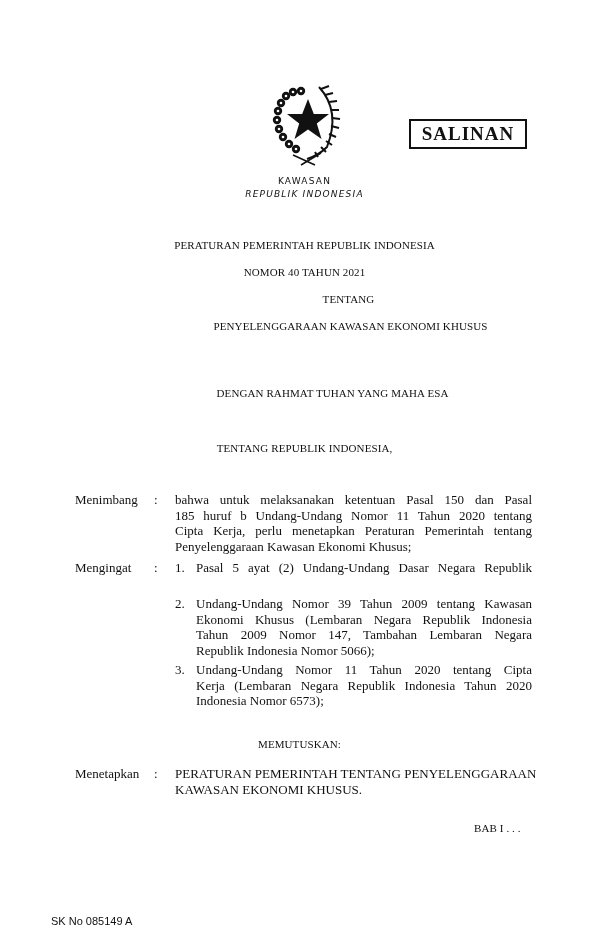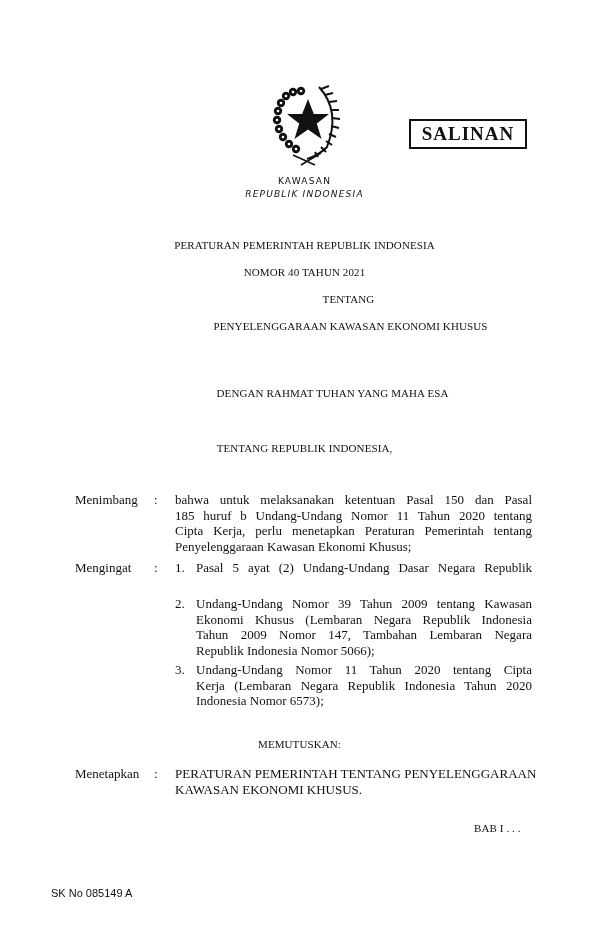--- a/index.html
+++ b/index.html
@@ -10,21 +10,21 @@
   .serif { font-family: "Liberation Serif", "DejaVu Serif", serif; font-size: 11px; letter-spacing: 0.1px; }
   .emblem { left: 271px; top: 81px; width: 74px; height: 88px; }
   .salinan { left: 409px; top: 119px; width: 114px; height: 26px; border: 2px solid #111;
              font-family: "Liberation Serif", serif; font-weight: bold; font-size: 19px;
              text-align: center; line-height: 26px; letter-spacing: 1px; }
   .presiden-lbl { font-family: "DejaVu Sans", "Liberation Sans", sans-serif; font-size: 9px; letter-spacing: 1.2px; }
   .label { position: absolute; font-size: 13px; }
   .colon { position: absolute; font-size: 13px; }
   .para { position: absolute; font-size: 13px; line-height: 15.5px; text-align: justify; text-align-last: left; }
   .num { position: absolute; font-size: 13px; }
-  .footer { font-family: "Liberation Sans", sans-serif; font-size: 11px; }
+  .footer { font-family: "Liberation Sans", sans-serif; font-size: 11px; margin-top: 28px; }
   .line { display: block; text-align: justify; text-align-last: justify; white-space: nowrap; }
   .line.last { text-align-last: left; }
 </style>
 </head>
 <body>
 
 <div class="abs emblem">
   <svg width="74" height="88" viewBox="0 0 74 88">
 
     <g fill="#111">

